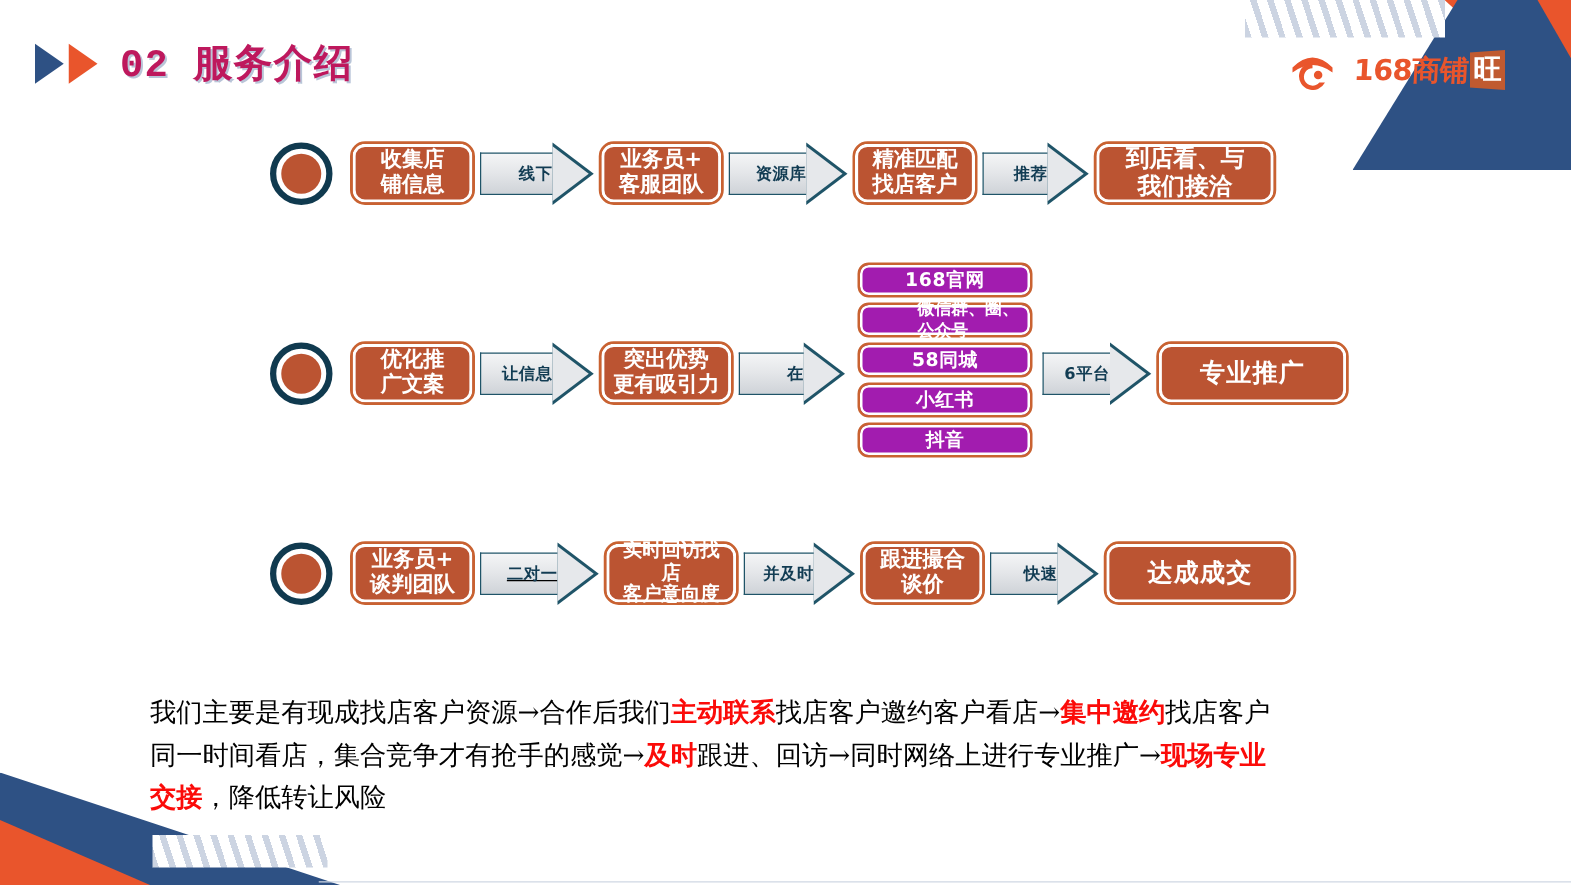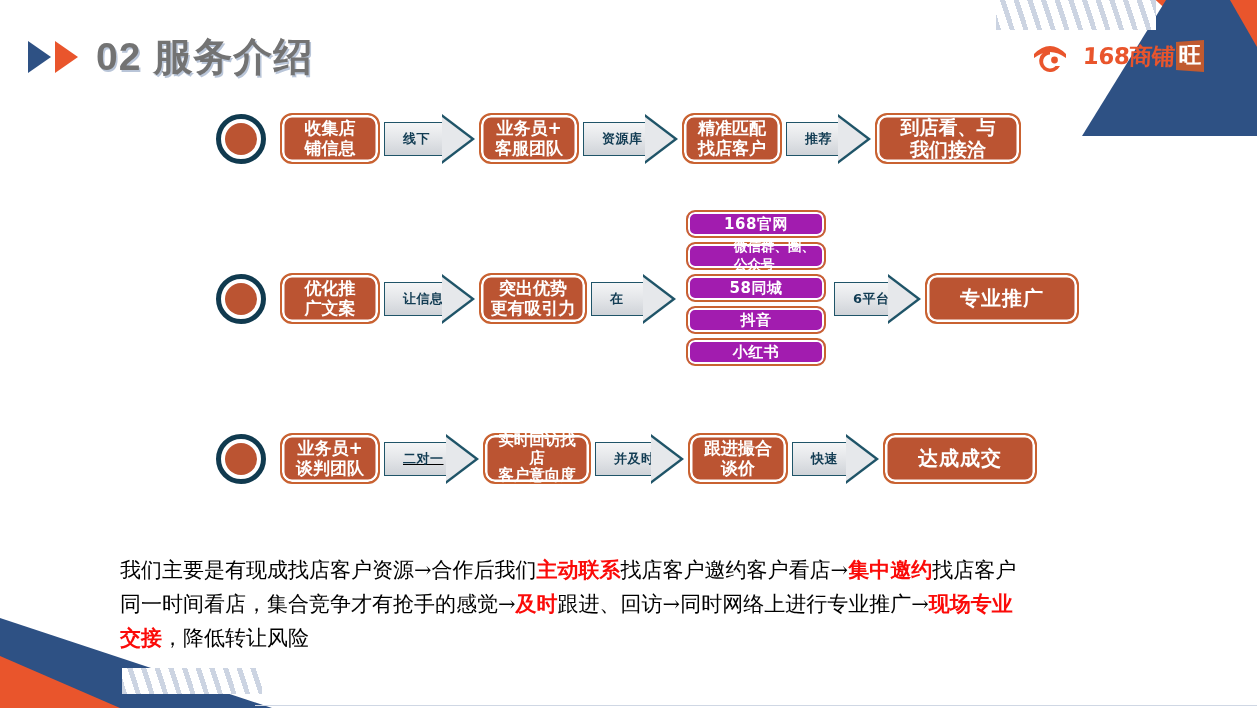--- a/index.html
+++ b/index.html
@@ -50,23 +50,23 @@
   
   #header { position: absolute; top: 30px; left: 28px; display: flex; align-items: center; }
   .tri {
     width: 0; height: 0;
     border-top: 16px solid transparent; border-bottom: 16px solid transparent;
   }
   .tri.navy  { border-left: 23px solid #2e5184; }
   .tri.orange{ border-left: 23px solid #e9552c; margin-left: 4px; }
   #page-title {
     margin-left: 18px;
-    font-family: Liberation Sans, sans-serif;
-    font-size: 39px; font-weight: bold; letter-spacing: 1px;
-    color: #737373;
+    font-family: Liberation Mono, monospace;
+    font-size: 31px; font-weight: bold; letter-spacing: 1px;
+    color: #be185d;
     text-shadow: 1.5px 1.5px 0 #b9c5d8;
     white-space: nowrap;
   }
 
   
   #logo { position: absolute; top: 40px; left: 1030px; display: flex; align-items: center; }
   #logo-icon { width: 40px; height: 32px; position: relative; flex: 0 0 auto; }
   #logo-text {
     margin-left: 13px; display: flex; align-items: flex-end;
     font-weight: bold; font-size: 23px; color: #e9552c;
@@ -110,22 +110,22 @@
   .obox.one   { width: 154px; height: 51px; font-size: 20px; letter-spacing: 1px; }
   .obox.big   { width: 146px; height: 51px; font-size: 19px; }
 
   
   .arrow { position: relative; flex: 0 0 auto; height: 34px; display: flex; align-items: center; }
   .arrow .body {
     height: 34px; position: relative;
     background: linear-gradient(180deg, #f4f5f6 0%, #e4e6e9 48%, #cfd3d8 100%);
     border: 1.6px solid #1f5468;
     border-right: none;
-    display: flex; align-items: center; justify-content: flex-start;
-    padding: 0 18px;
+    display: flex; align-items: center; justify-content: flex-end;
+    padding: 0 8px;
   }
   .arrow .label {
     font-size: 13px; font-weight: bold; color: #123c53;
     white-space: nowrap; letter-spacing: 0.5px;
   }
   .arrow .head {
     width: 26px; height: 34px; flex: 0 0 auto; margin-left: -1px;
     position: relative;
   }
   .arrow .head::before {
@@ -303,24 +303,24 @@
   <div class="pbox">
     <span>168官网</span>
   </div>
   <div class="pbox tight">
     <span>微信群、圈、公众号</span>
   </div>
   <div class="pbox">
     <span>58同城</span>
   </div>
   <div class="pbox">
+    <span>小红书</span>
+  </div>
+  <div class="pbox">
     <span>抖音</span>
-  </div>
-  <div class="pbox">
-    <span>小红书</span>
   </div>
 </div>
 
 <div class="row" id="row-3">
   <span class="bullet">
       <i></i>
     </span>
 
   <div class="obox two">
     <span>

